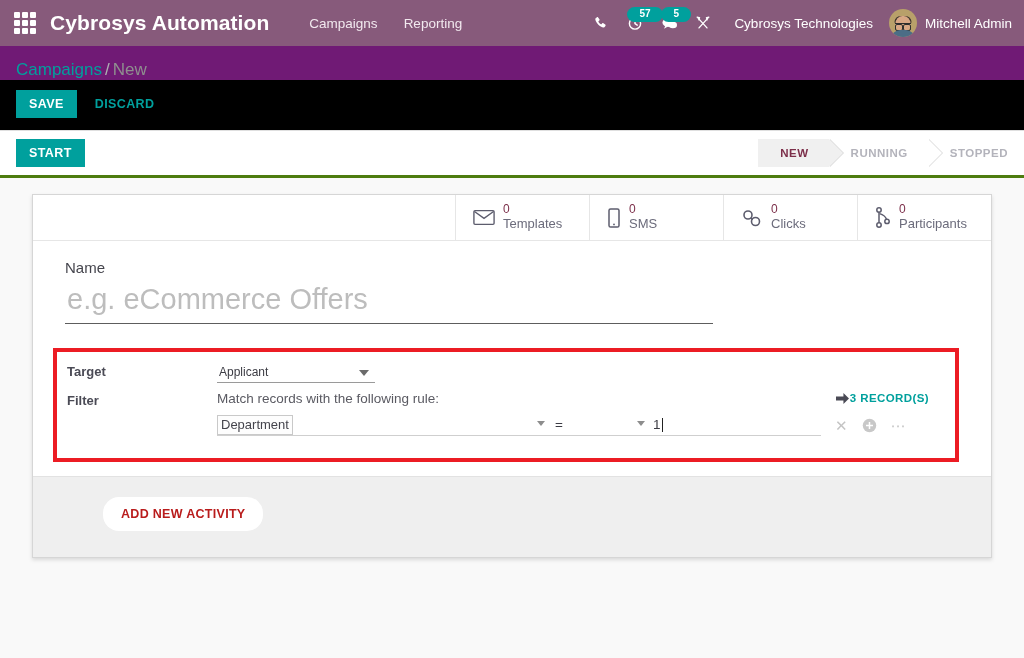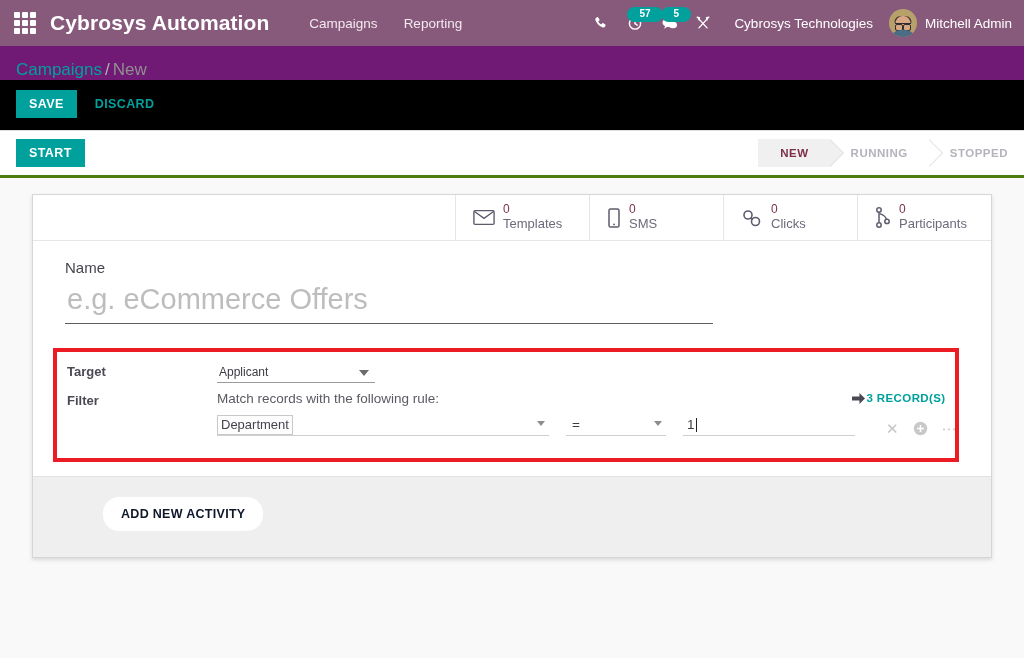--- a/index.html
+++ b/index.html
@@ -326,23 +326,23 @@
   }
   .records-link .arrow { color: #4a4a55; display: flex; }
   .records-link .rec-text {
     color: #00A09D;
     font-size: 11.5px;
     font-weight: bold;
     letter-spacing: .4px;
   }
   .rule-row {
     display: flex;
-    align-items: flex-end;
+    align-items: center;
     margin-top: 8px;
-    gap: 17px;
+    gap: 0;
   }
   .rule-field {
     position: relative;
     border-bottom: 1px solid #cfcfcf;
     height: 22px;
     display: flex;
     align-items: center;
   }
   .rule-field.f-name { width: 332px; }
   .rule-field.f-op { width: 100px; padding-left: 6px; }
@@ -386,21 +386,21 @@
   .activity-area {
     background: #efefef;
     border-top: 1px solid #e2e2e2;
     padding: 20px 0 26px 70px;
     margin-top: 14px;
   }
   .add-activity {
     background: #fff;
     border: none;
     border-radius: 16px;
-    color: #0f172a;
+    color: #b91c1c;
     font-size: 12.5px;
     font-weight: bold;
     letter-spacing: .3px;
     padding: 10px 18px;
     cursor: pointer;
     font-family: "Liberation Sans", sans-serif;
   }
 </style>
 </head>
 <body>

